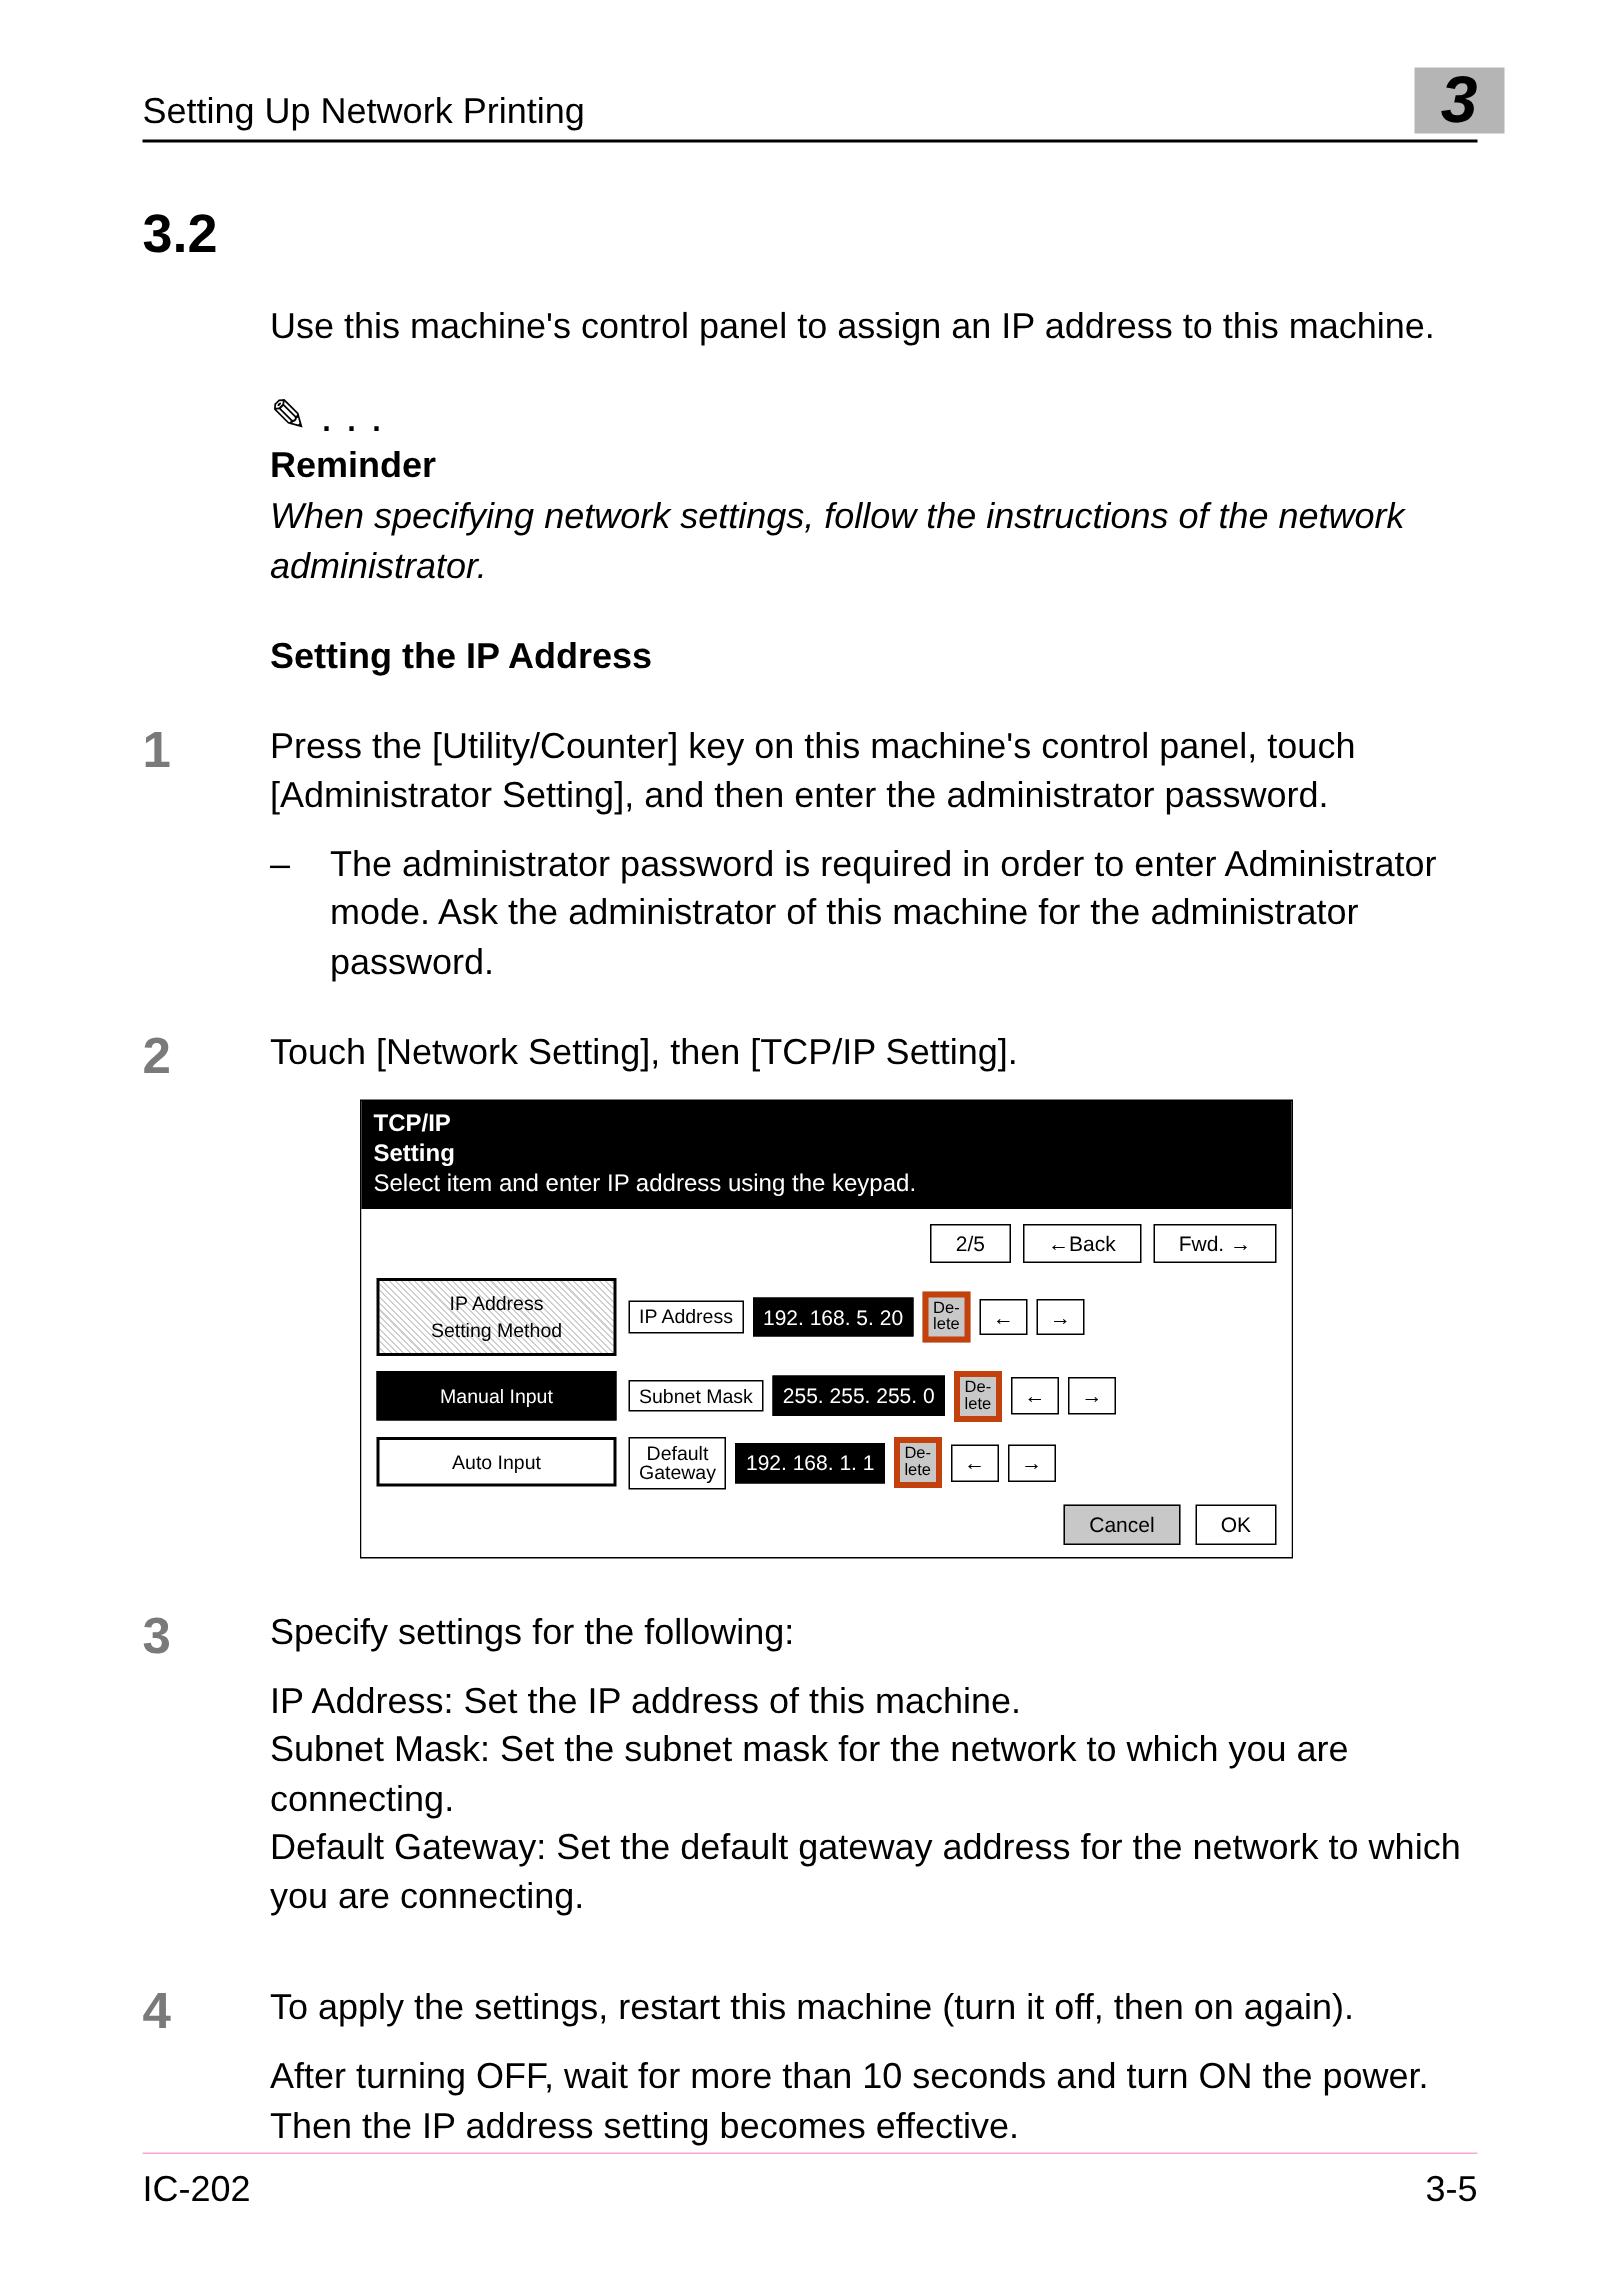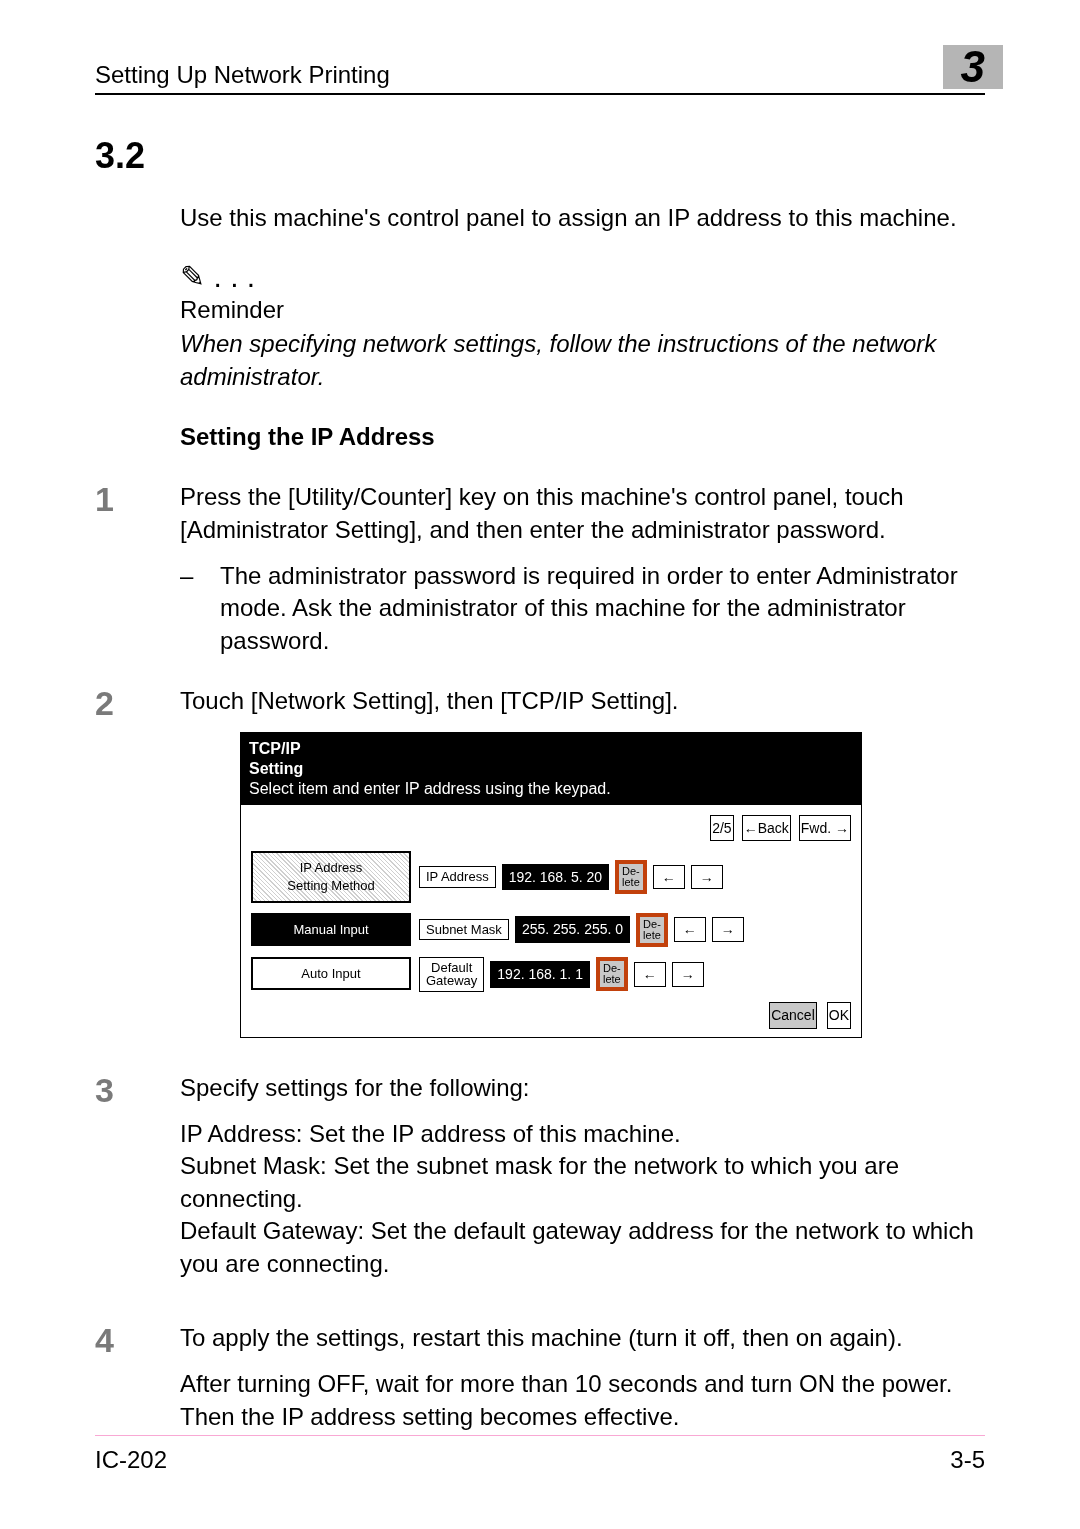--- a/index.html
+++ b/index.html
@@ -9,36 +9,36 @@
   .running-head .left{font-size:24px;}
   .chapnum-box{display:flex;align-items:flex-end;}
   .chapnum-bg{width:60px;height:44px;background:#b5b5b5;display:inline-block;}
   .chapnum{font-weight:bold;font-size:44px;font-style:italic;margin-left:-42px;line-height:1;}
   .h2row{display:flex;align-items:baseline;margin-bottom:25px;}
   .h2row .num{font-weight:bold;font-size:36px;width:85px;}
   .h2row .title{font-weight:bold;font-size:36px;}
   .body-indent{margin-left:85px;}
   p.body{font-size:24px;margin:0 0 25px 0;line-height:1.35;}
   .reminder-icons{font-size:30px;margin-bottom:2px;}
-  .reminder-head{font-weight:normal;font-size:24px;margin-bottom:4px;}
+  .reminder-head{font-weight:bold;font-size:24px;margin-bottom:4px;}
   .reminder-text{font-style:italic;font-size:24px;margin-bottom:30px;line-height:1.35;}
   .h3{font-weight:bold;font-size:24px;margin:0 0 30px 0;}
   .steps{list-style:none;padding:0;margin:0;}
   .steps>li{display:flex;margin-bottom:28px;}
   .stepnum{font-weight:bold;font-size:34px;color:#7a7a7a;width:85px;flex-shrink:0;line-height:1.1;}
   .stepbody{font-size:24px;line-height:1.35;flex:1;}
   .stepbody p{margin:0 0 14px 0;}
   .sub{display:flex;margin:12px 0 0 0;}
   .sub .dash{width:40px;flex-shrink:0;}
   .screenshot{margin:14px 0 6px 60px;width:620px;border:1px solid #000;font-family:Liberation Sans, sans-serif;background:#fff;}
   .scr-header{background:#000;color:#fff;padding:6px 8px;font-size:16px;line-height:1.25;}
   .scr-header .t1{font-weight:bold;}
   .scr-body{padding:10px 10px 8px 10px;background:#fff;}
   .scr-top{display:flex;justify-content:flex-end;gap:8px;margin-bottom:10px;}
-  .lcd-btn{border:1px solid #000;font-size:14px;padding:3px 1px;background:#fff;white-space:nowrap;}
+  .lcd-btn{border:1px solid #000;font-size:14px;padding:3px 16px;background:#fff;white-space:nowrap;}
   .lcd-btn.grey{background:#c8c8c8;}
   .lcd-label{border:1px solid #000;font-size:13px;padding:3px 6px;background:#fff;line-height:1.05;text-align:center;}
   .scr-row{display:flex;align-items:stretch;gap:8px;margin-bottom:10px;}
   .scr-left{width:160px;flex-shrink:0;}
   .scr-left .lcd-side{border:2px solid #000;font-size:13px;padding:6px 4px;text-align:center;background:#fff;}
   .scr-left .lcd-side.hatched{background:repeating-linear-gradient(45deg,#fff,#fff 2px,#cfcfcf 2px,#cfcfcf 3px);}
   .scr-right{flex:1;display:flex;align-items:center;gap:6px;}
   .val{border:1px solid #000;background:#000;color:#fff;font-size:14px;padding:3px 6px;white-space:nowrap;}
   .del{border:4px solid #c2410c;background:#c8c8c8;font-size:11px;padding:2px 3px;line-height:1;text-align:center;}
   .arrow{border:1px solid #000;font-size:14px;padding:2px 8px;}

